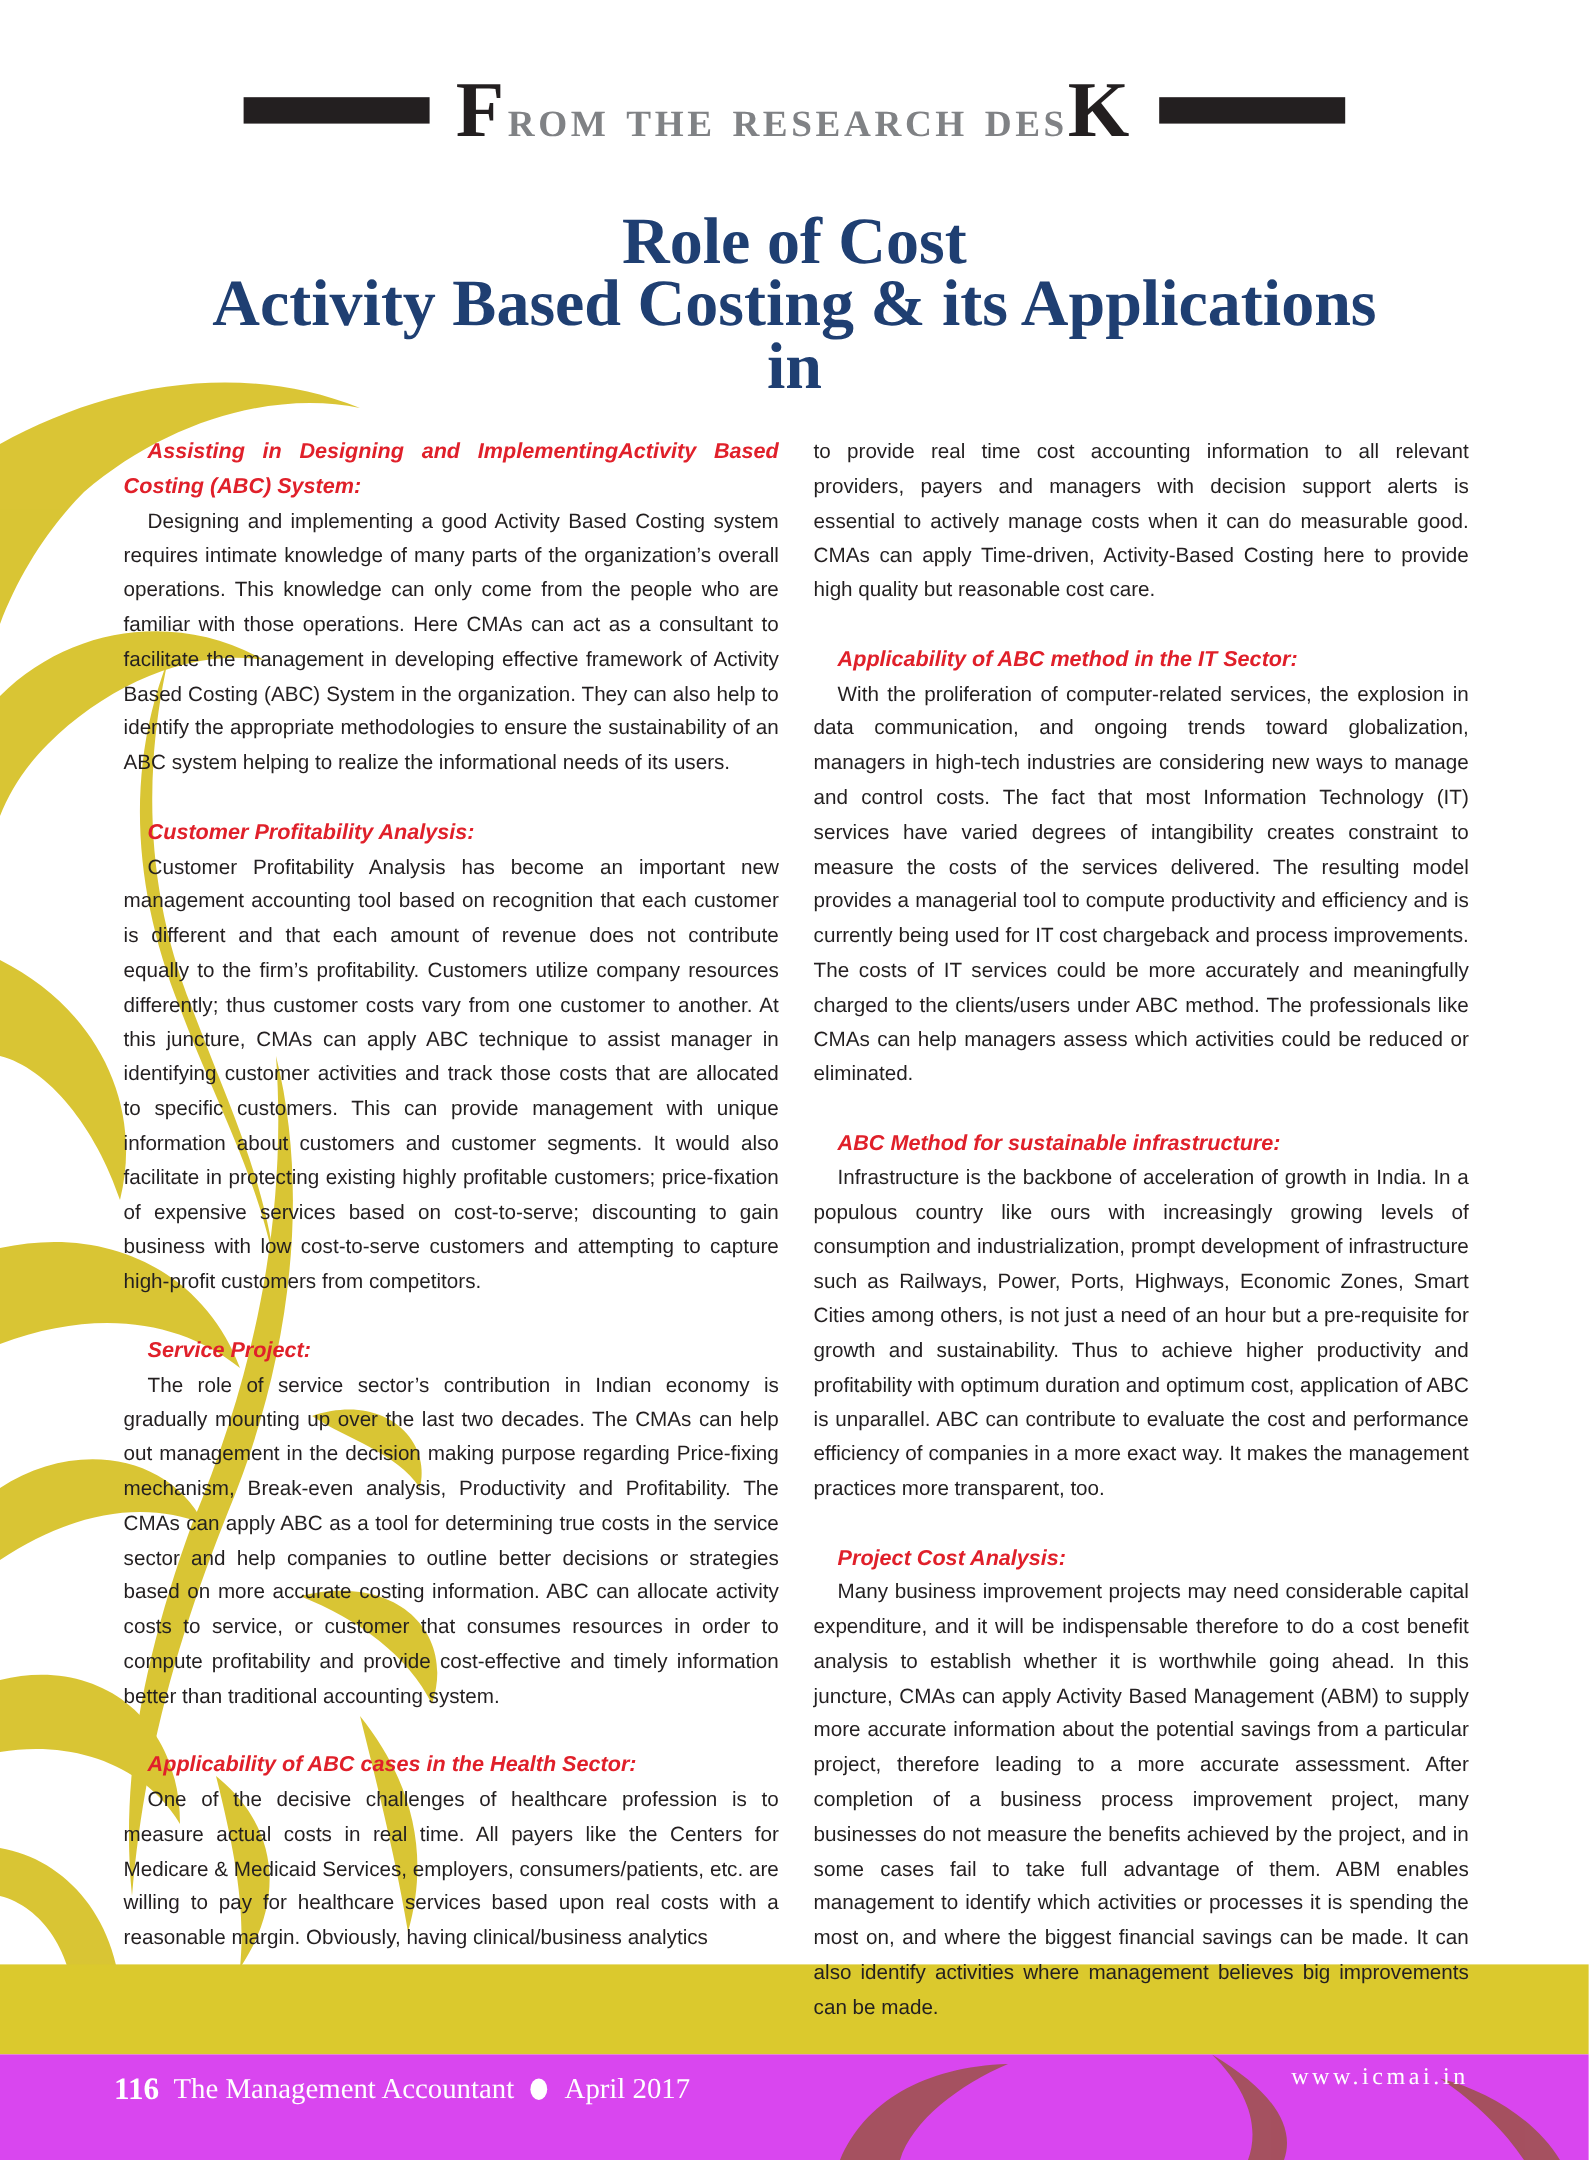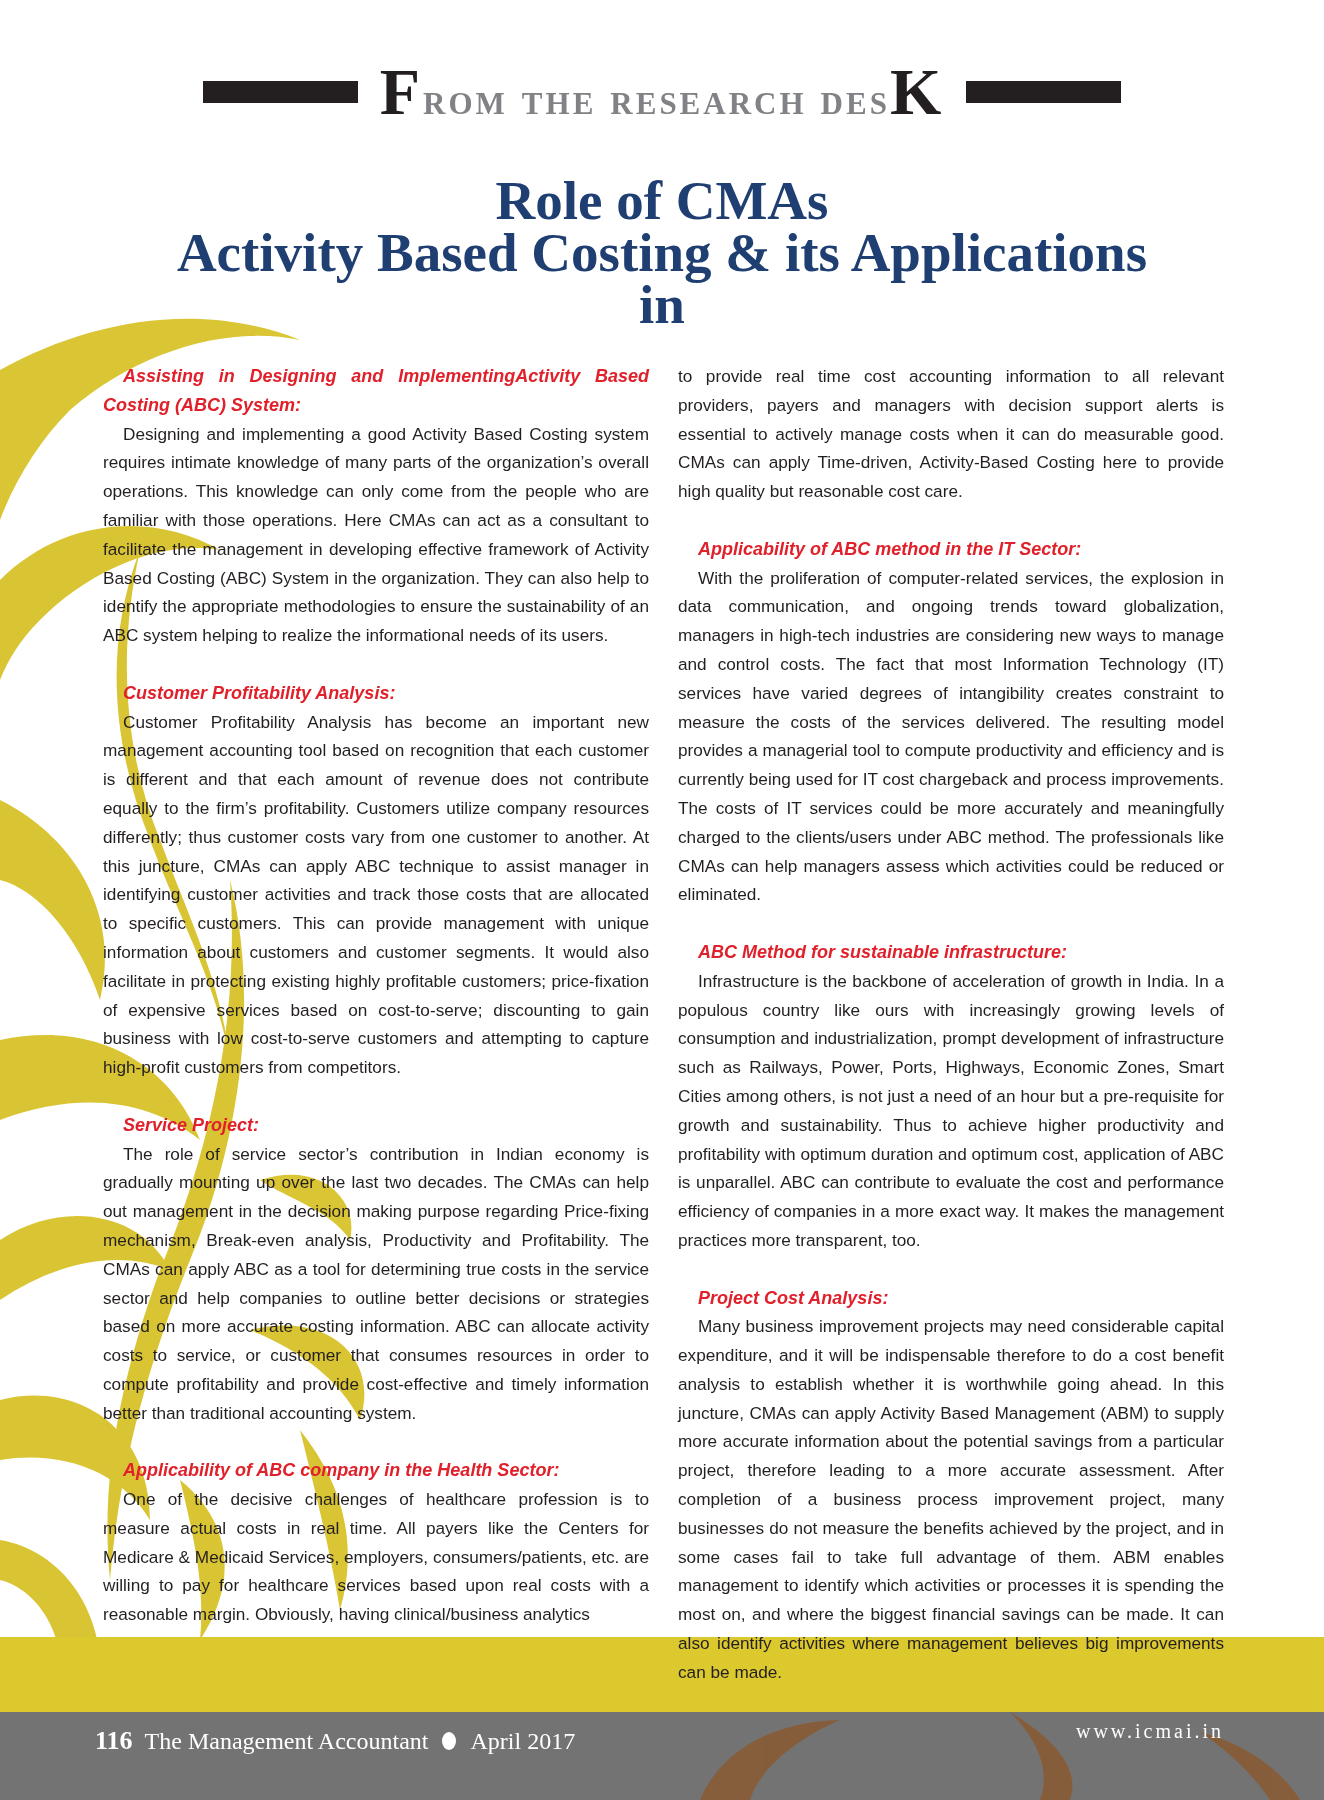--- a/index.html
+++ b/index.html
@@ -34,21 +34,21 @@
   .col.left { left: 103px; width: 546px; }
   .col.right { left: 678px; width: 546px; }
   .col h3 {
     margin: 0; font-size: 18px; font-style: italic; font-weight: bold; color: #e0202a;
     text-indent: 20px; line-height: 28.8px;
   }
   .col p { margin: 0; text-indent: 20px; }
   .col p.cont { text-indent: 0; }
   .col .sec { margin-bottom: 28.8px; }
   .band { position: absolute; left: 0; top: 1637px; width: 1324px; height: 75px; background: #dbc92d; z-index: 1; }
-  .footer { position: absolute; left: 0; top: 1712px; width: 1324px; height: 88px; background: #737373; z-index: 1; overflow: hidden; }
+  .footer { position: absolute; left: 0; top: 1712px; width: 1324px; height: 88px; background: #d946ef; z-index: 1; overflow: hidden; }
   .footer .swirl { position: absolute; left: 680px; top: 0; width: 644px; height: 88px; }
   .footer .left-info {
     position: absolute; left: 95px; top: 14px; color: #ffffff;
     font-family: "Liberation Serif", serif; font-size: 24px; display: flex; align-items: center;
   }
   .footer .pnum { font-weight: bold; font-size: 26px; margin-right: 12px; }
   .footer .dot { display: inline-block; width: 14px; height: 18px; border-radius: 50%; background: #fff; margin: 0 14px; }
   .footer .url {
     position: absolute; right: 100px; top: 8px; color: #ffffff;
     font-family: "Liberation Serif", serif; font-size: 20px; letter-spacing: 3px;
@@ -75,40 +75,40 @@
   </g>
 </svg>
 
 <header class="kicker">
   <div class="bar left"></div>
   <div class="text"><span class="cap">F</span><span>rom the research des</span><span class="cap">K</span></div>
   <div class="bar right"></div>
 </header>
 
 <h1 class="title">
-  <div>Role of CMAs</div>
+  <div>Role of Cost</div>
   <div>Activity Based Costing &amp; its Applications</div>
   <div>in</div>
 </h1>
 
 <div class="col left">
   <div class="sec">
     <h3>Assisting in Designing and ImplementingActivity Based Costing (ABC) System:</h3>
     <p>Designing and implementing a good Activity Based Costing system requires intimate knowledge of many parts of the organization’s overall operations. This knowledge can only come from the people who are familiar with those operations. Here CMAs can act as a consultant to facilitate the management in developing effective framework of Activity Based Costing (ABC) System in the organization. They can also help to identify the appropriate methodologies to ensure the sustainability of an ABC system helping to realize the informational needs of its users.</p>
   </div>
   <div class="sec">
     <h3>Customer Profitability Analysis:</h3>
     <p>Customer Profitability Analysis has become an important new management accounting tool based on recognition that each customer is different and that each amount of revenue does not contribute equally to the firm’s profitability. Customers utilize company resources differently; thus customer costs vary from one customer to another. At this juncture, CMAs can apply ABC technique to assist manager in identifying customer activities and track those costs that are allocated to specific customers. This can provide management with unique information about customers and customer segments. It would also facilitate in protecting existing highly profitable customers; price-fixation of expensive services based on cost-to-serve; discounting to gain business with low cost-to-serve customers and attempting to capture high-profit customers from competitors.</p>
   </div>
   <div class="sec">
     <h3>Service Project:</h3>
     <p>The role of service sector’s contribution in Indian economy is gradually mounting up over the last two decades. The CMAs can help out management in the decision making purpose regarding Price-fixing mechanism, Break-even analysis, Productivity and Profitability. The CMAs can apply ABC as a tool for determining true costs in the service sector and help companies to outline better decisions or strategies based on more accurate costing information. ABC can allocate activity costs to service, or customer that consumes resources in order to compute profitability and provide cost-effective and timely information better than traditional accounting system.</p>
   </div>
   <div>
-    <h3>Applicability of ABC company in the Health Sector:</h3>
+    <h3>Applicability of ABC cases in the Health Sector:</h3>
     <p>One of the decisive challenges of healthcare profession is to measure actual costs in real time. All payers like the Centers for Medicare &amp; Medicaid Services, employers, consumers/patients, etc. are willing to pay for healthcare services based upon real costs with a reasonable margin. Obviously, having clinical/business analytics</p>
   </div>
 </div>
 
 <div class="col right">
   <div class="sec">
     <p class="cont">to provide real time cost accounting information to all relevant providers, payers and managers with decision support alerts is essential to actively manage costs when it can do measurable good. CMAs can apply Time-driven, Activity-Based Costing here to provide high quality but reasonable cost care.</p>
   </div>
   <div class="sec">
     <h3>Applicability of ABC method in the IT Sector:</h3>

